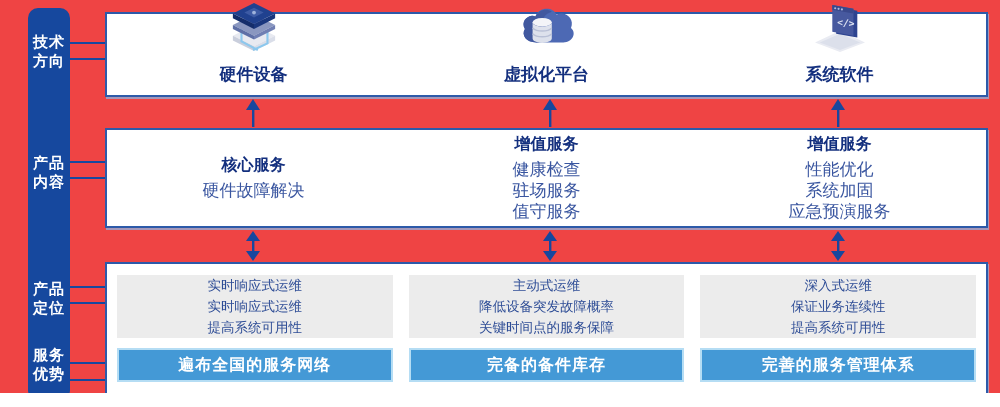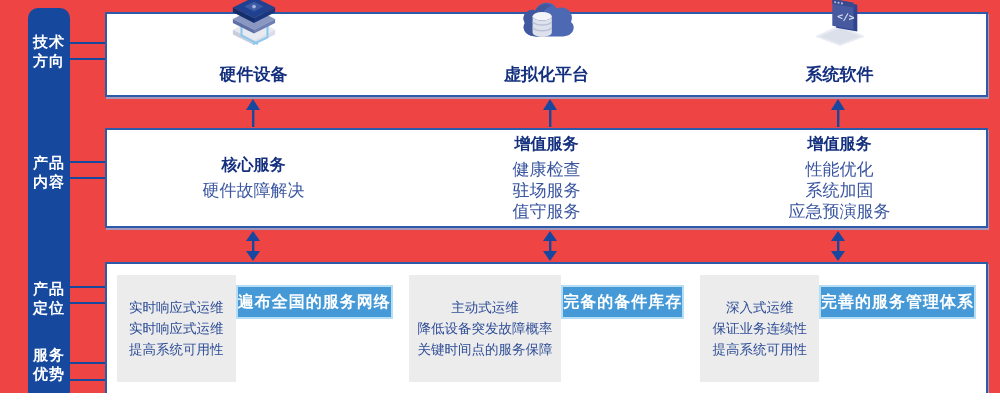--- a/index.html
+++ b/index.html
@@ -30,29 +30,29 @@
     border:2px solid #2D5AA9;
     box-shadow:1px 2px 0 rgba(142,180,224,0.75);
   }
   .panel-top    { top:12px;  height:85px;  display:flex; }
   .panel-mid    { top:128px; height:100px; display:flex; }
   .panel-bottom { top:262px; height:136px; display:flex; gap:16px; padding:11px 10px 14px 10px; }
 
   
   .tech-col { flex:1; display:flex; flex-direction:column; align-items:center; justify-content:flex-end; padding-bottom:9px; }
   .tech-col .icon-wrap { height:50px; display:flex; align-items:center; }
-  .tech-label { font-size:17px; font-weight:bold; color:#132F7E; margin-top:17px; }
+  .tech-label { font-size:17px; font-weight:bold; color:#132F7E; margin-top:11px; }
 
   
   .svc-col { flex:1; display:flex; flex-direction:column; align-items:center; justify-content:center; text-align:center; }
   .svc-title { font-size:16px; font-weight:bold; color:#132F7E; margin-bottom:4px; }
   .svc-item { font-size:17px; color:#3A56A0; line-height:21px; }
 
   
-  .pos-col { flex:1; display:flex; }
+  .pos-col { flex:1; display:flex; flex-direction:column; }
   .pos-gray {
     flex:1; background:#ECECEC; display:flex; flex-direction:column;
     align-items:center; justify-content:center; text-align:center;
   }
   .pos-line { font-size:13.5px; color:#2E4D96; line-height:21px; }
   .adv-bar {
     margin-top:10px; height:34px; background:#4499D6; border:2px solid #B5DDF4;
     color:#ffffff; font-size:16px; font-weight:bold;
     display:flex; align-items:center; justify-content:center; letter-spacing:1px;
   }

